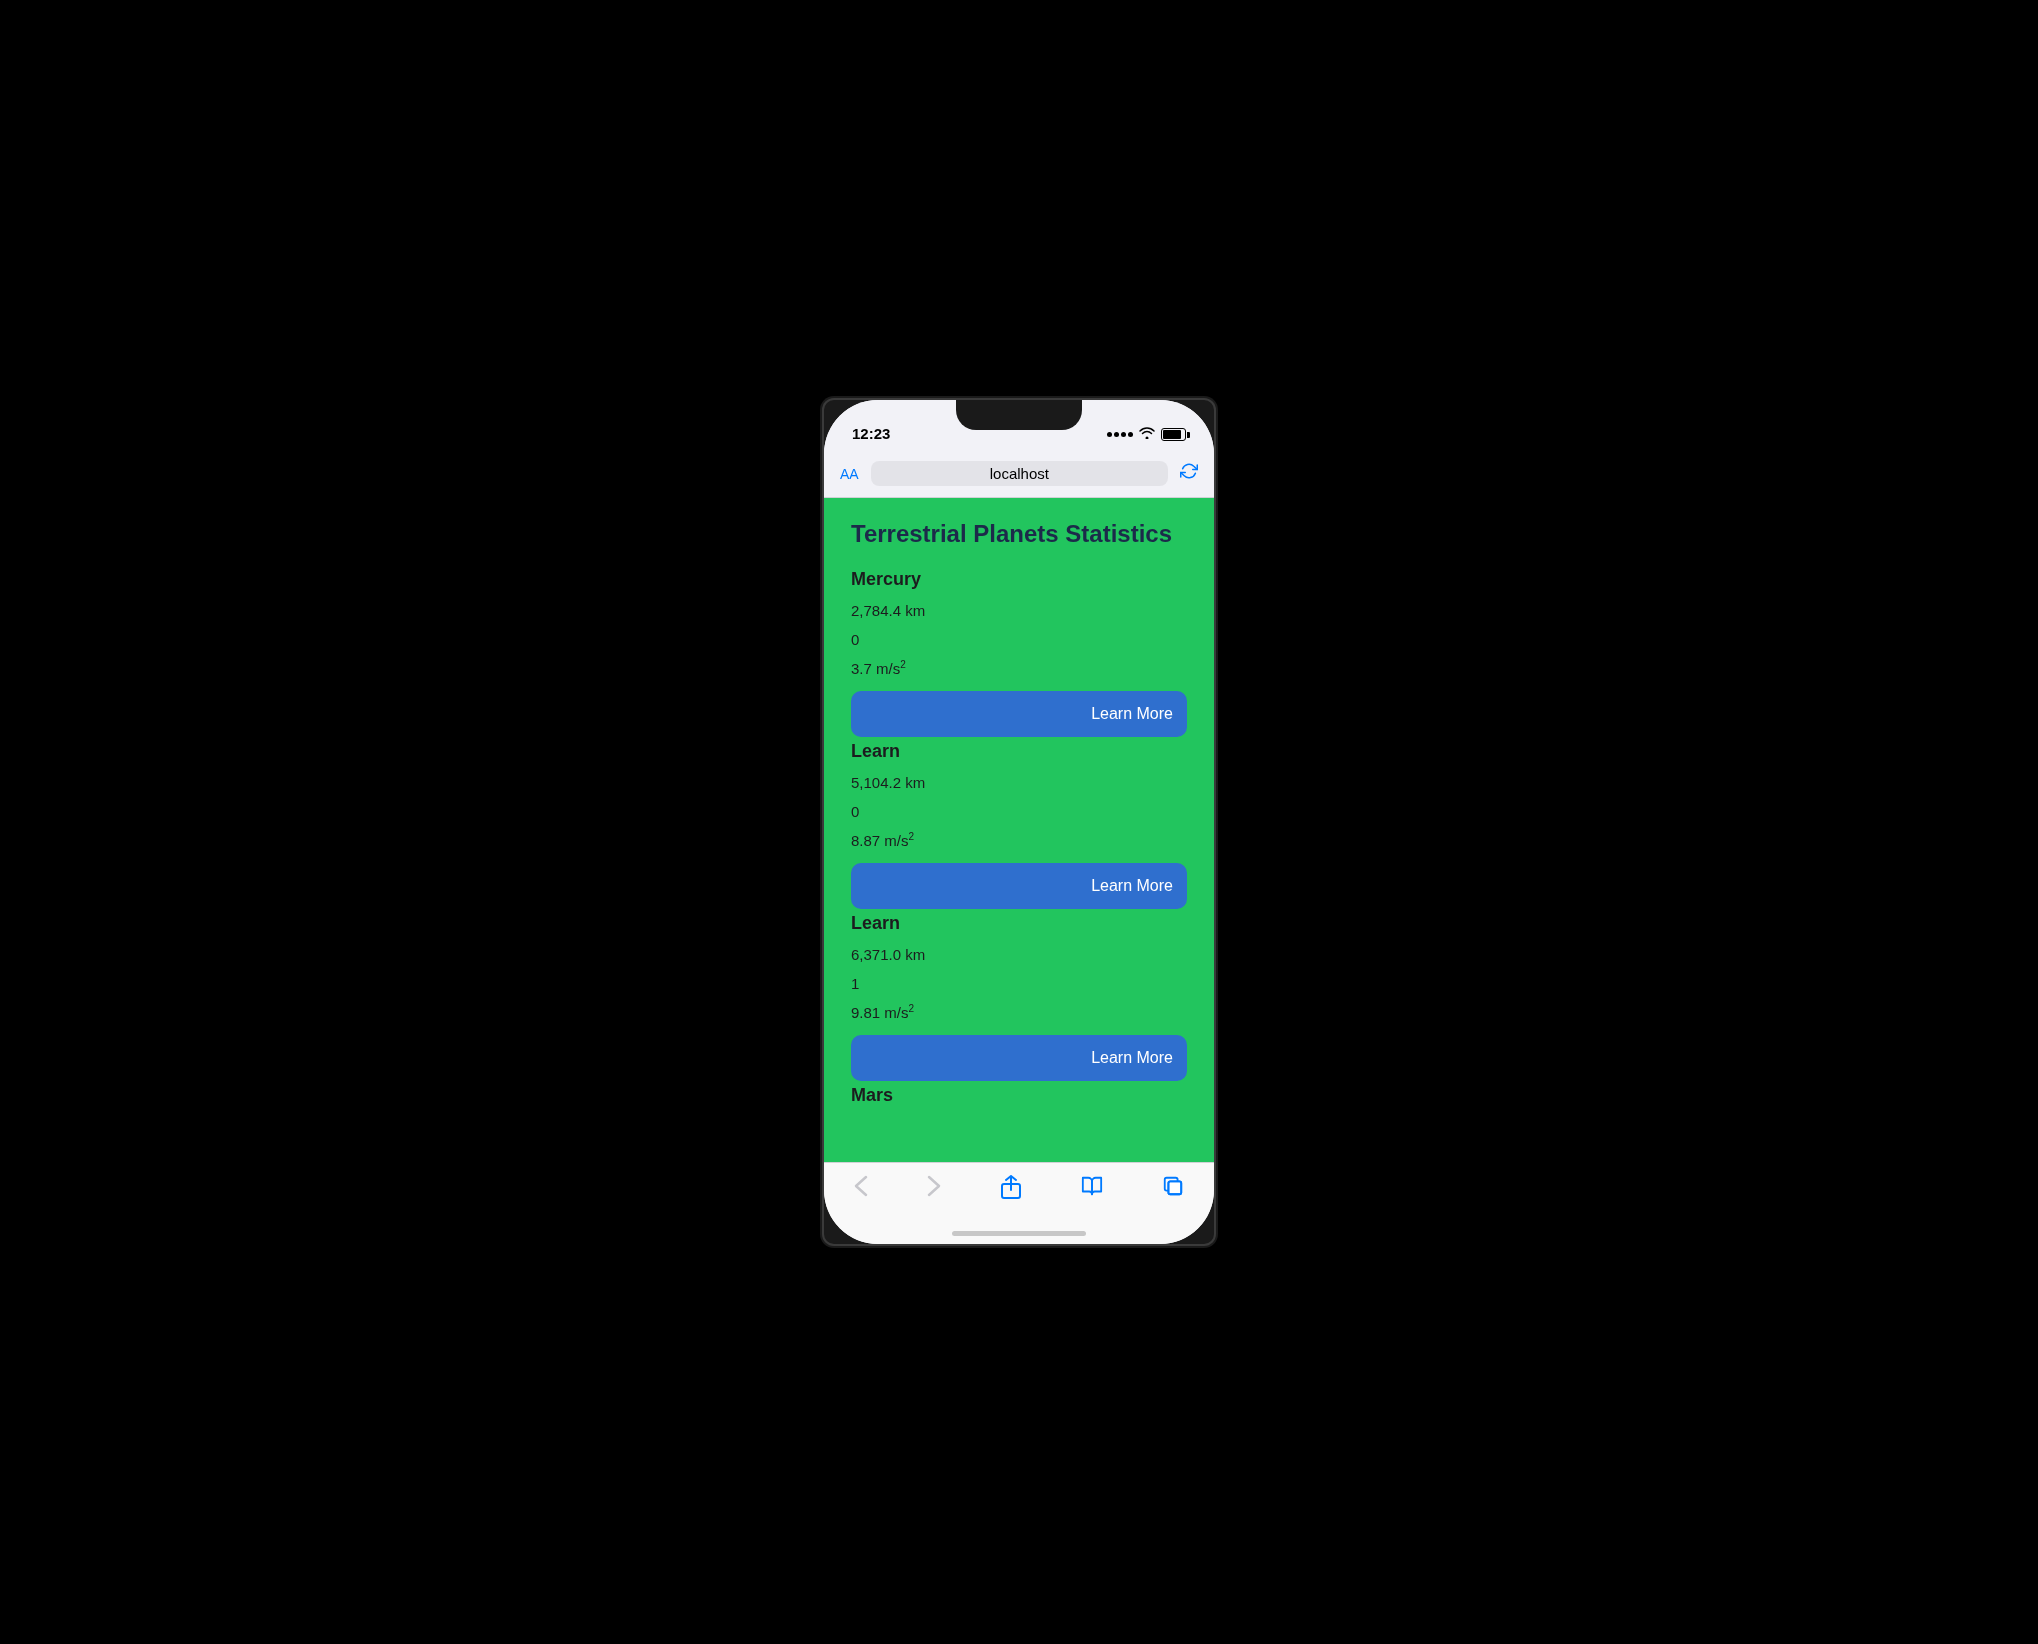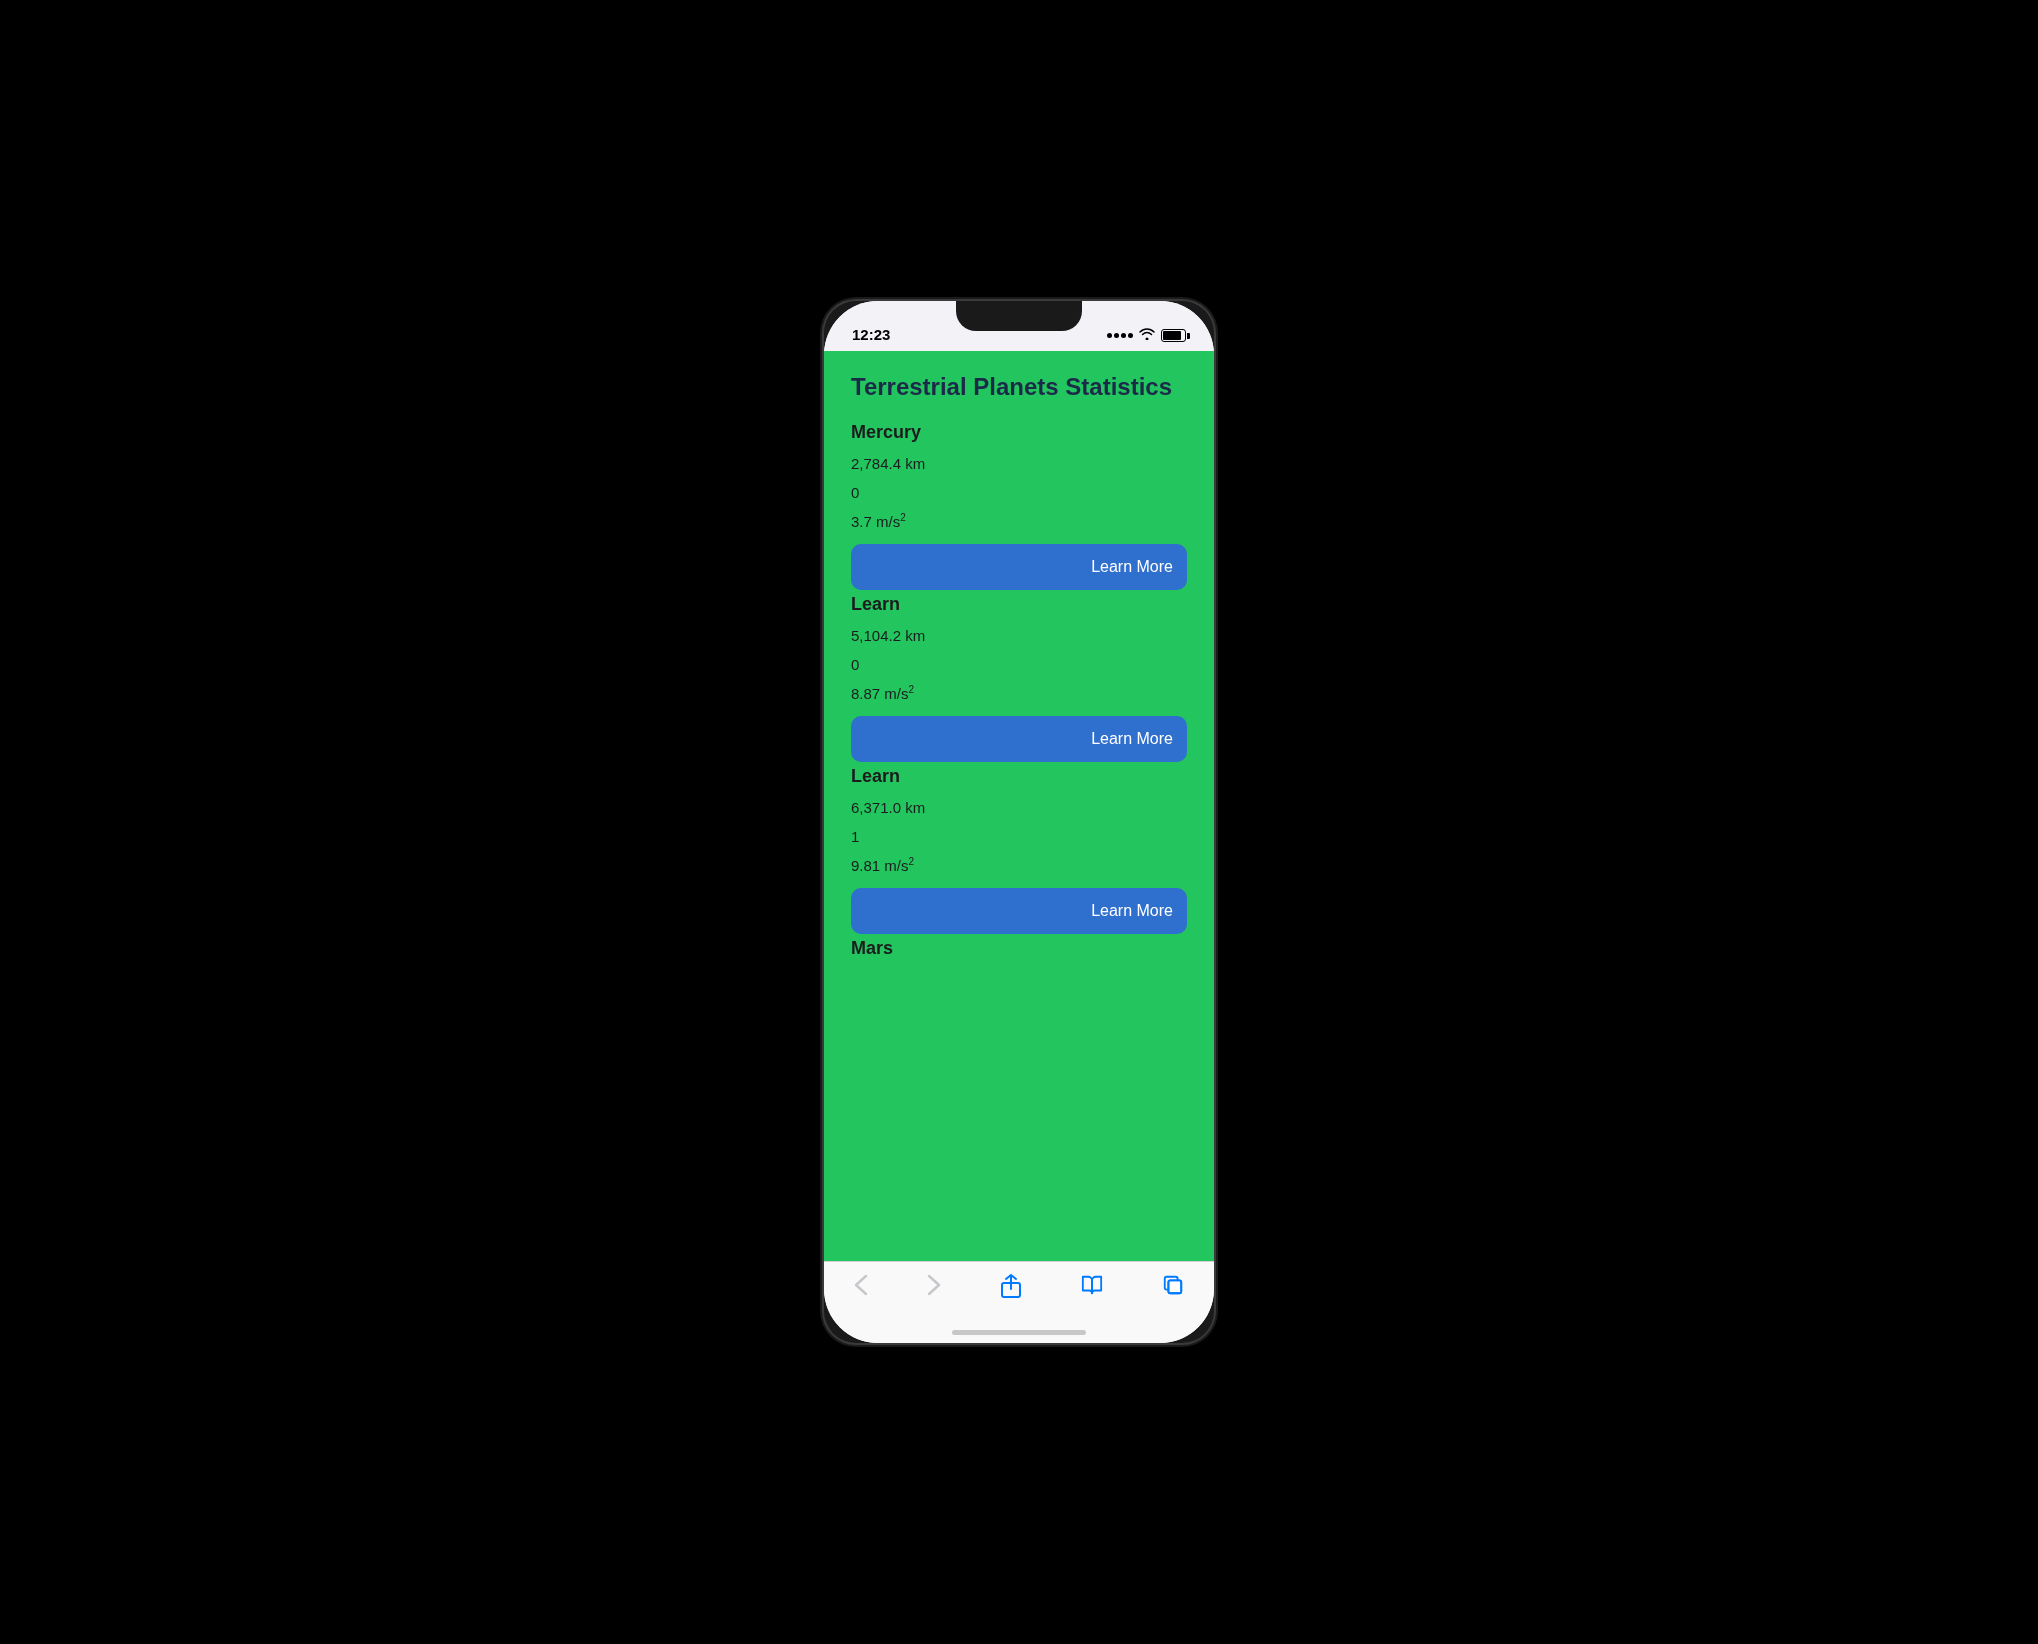--- a/index.html
+++ b/index.html
@@ -8,23 +8,23 @@
       background: #000;
       display: flex;
       justify-content: center;
       align-items: center;
       min-height: 100vh;
       font-family: -apple-system, BlinkMacSystemFont, 'Helvetica Neue', Arial, sans-serif;
     }
 
     .phone-frame {
       width: 390px;
-      height: 1042px;
+      height: 844px;
       background: #1a1a1a;
-      border-radius: 32px;
+      border-radius: 10px;
       position: relative;
       box-shadow:
         0 0 0 2px #3a3a3a,
         0 0 0 4px #1a1a1a,
         0 30px 80px rgba(0,0,0,0.8);
       overflow: hidden;
     }
 
     
     .phone-frame::before {
@@ -299,20 +299,31 @@
             <path d="M3.5 6.5C4.9 5.1 6.4 4.4 8 4.4s3.1.7 4.5 2.1" stroke="#000" stroke-width="1.5" stroke-linecap="round" fill="none"></path>
             <path d="M1 4C3.1 1.9 5.4 1 8 1s4.9.9 7 3" stroke="#000" stroke-width="1.5" stroke-linecap="round" fill="none"></path>
           </svg>
         </span>
         <div class="battery-icon">
           <div class="battery-fill"></div>
         </div>
       </div>
     </div>
 
+    <div class="address-bar">
+      <span class="address-aa">AA</span>
+      <span class="address-url">localhost</span>
+      <span class="address-refresh">
+        <svg width="18" height="18" viewBox="0 0 24 24" fill="none" stroke="#007aff" stroke-width="2" stroke-linecap="round" stroke-linejoin="round">
+          <path d="M23 4v6h-6"></path>
+          <path d="M1 20v-6h6"></path>
+          <path d="M3.51 9a9 9 0 0114.85-3.36L23 10M1 14l4.64 4.36A9 9 0 0020.49 15"></path>
+        </svg>
+      </span>
+    </div>
 
     <div class="content">
       <h1 class="page-title">Terrestrial Planets Statistics</h1>
 
       <div id="planets-container">
           <div class="planet-section">
       <div class="planet-name">Mercury</div>
       <div class="planet-stat">2,784.4 km</div>
       <div class="planet-stat">0</div>
       <div class="planet-stat">3.7 m/s<sup>2</sup></div>

